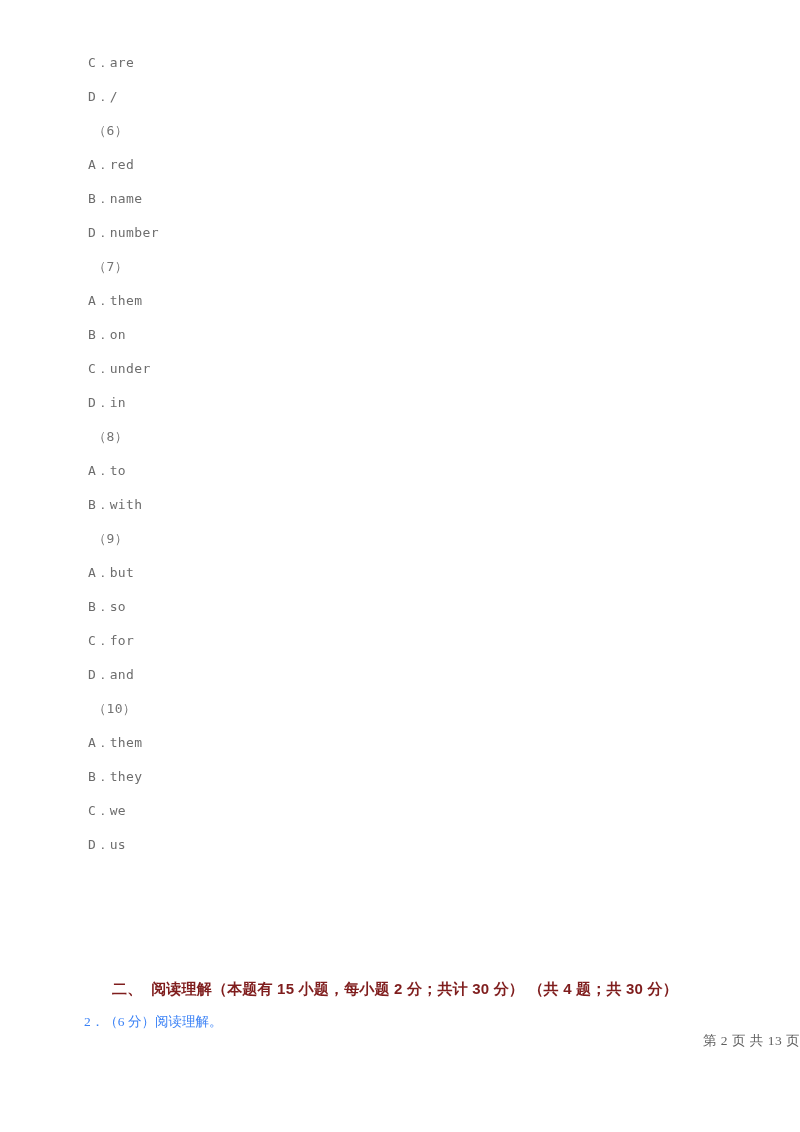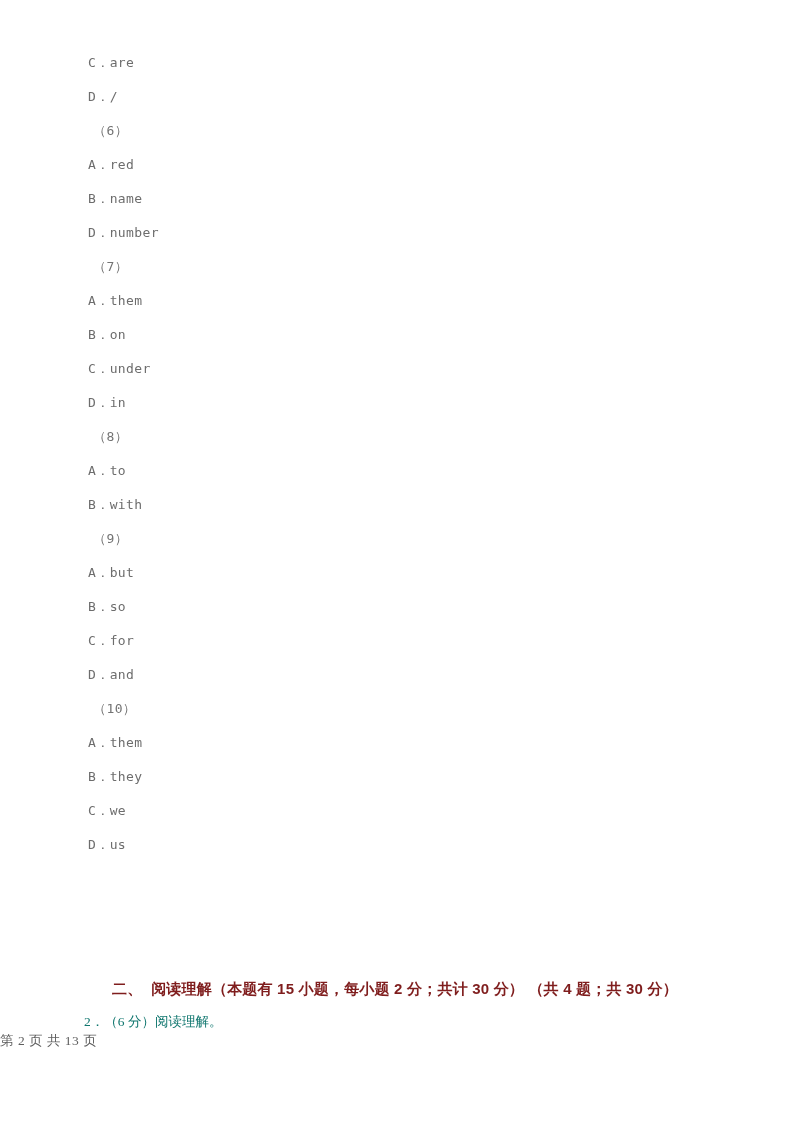--- a/index.html
+++ b/index.html
@@ -73,30 +73,30 @@
   
   .subquestion {
     position: absolute;
     left: 84px;
     top: 1009px;
     height: 26px;
     line-height: 26px;
     white-space: pre;
     font-family: "Liberation Serif", "DejaVu Serif", serif;
     font-size: 13.5px;
-    color: #0f766e;
+    color: #3b82f6;
   }
 
   
   .footer {
     position: absolute;
     left: 0;
     top: 1032px;
     width: 800px;
-    text-align: left;
+    text-align: right;
     font-family: "Liberation Serif", "DejaVu Serif", serif;
     font-size: 13.5px;
     color: #5f5f5f;
     white-space: pre;
     letter-spacing: 0.5px;
   }
 </style>
 </head>
 <body>
 

